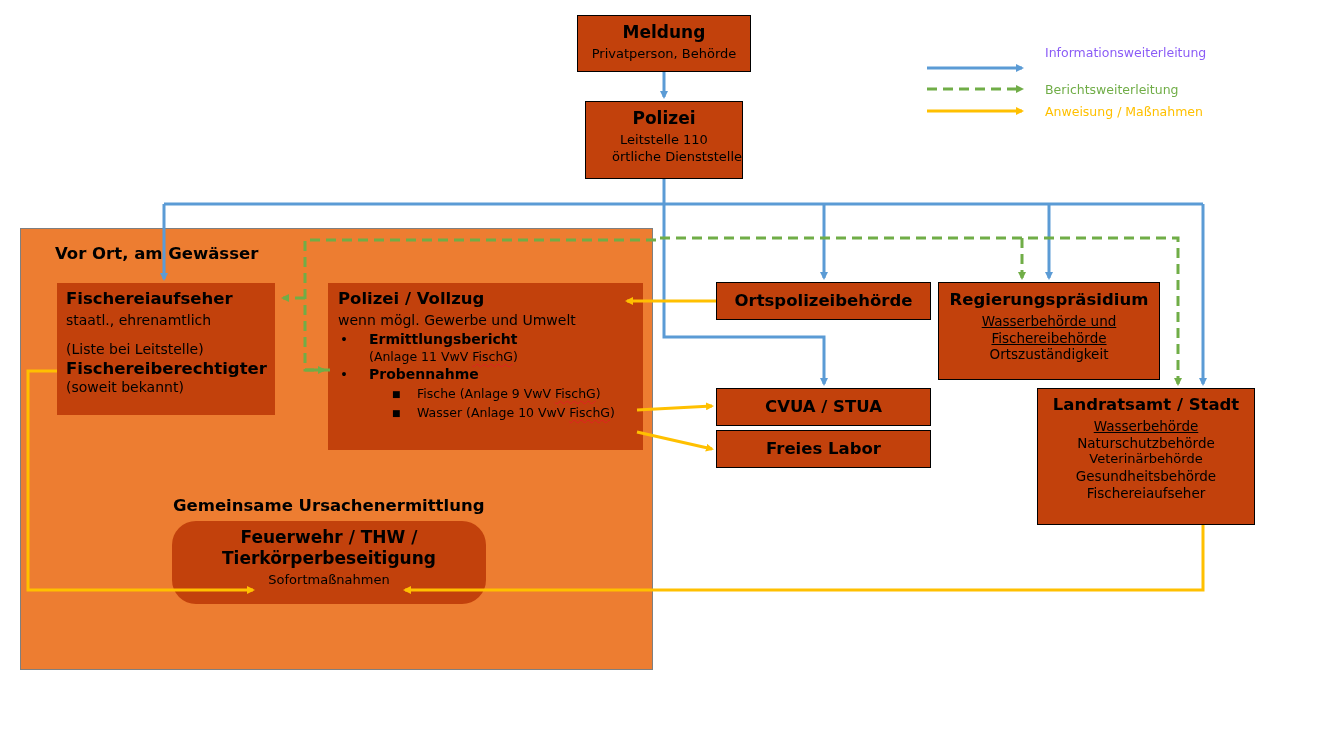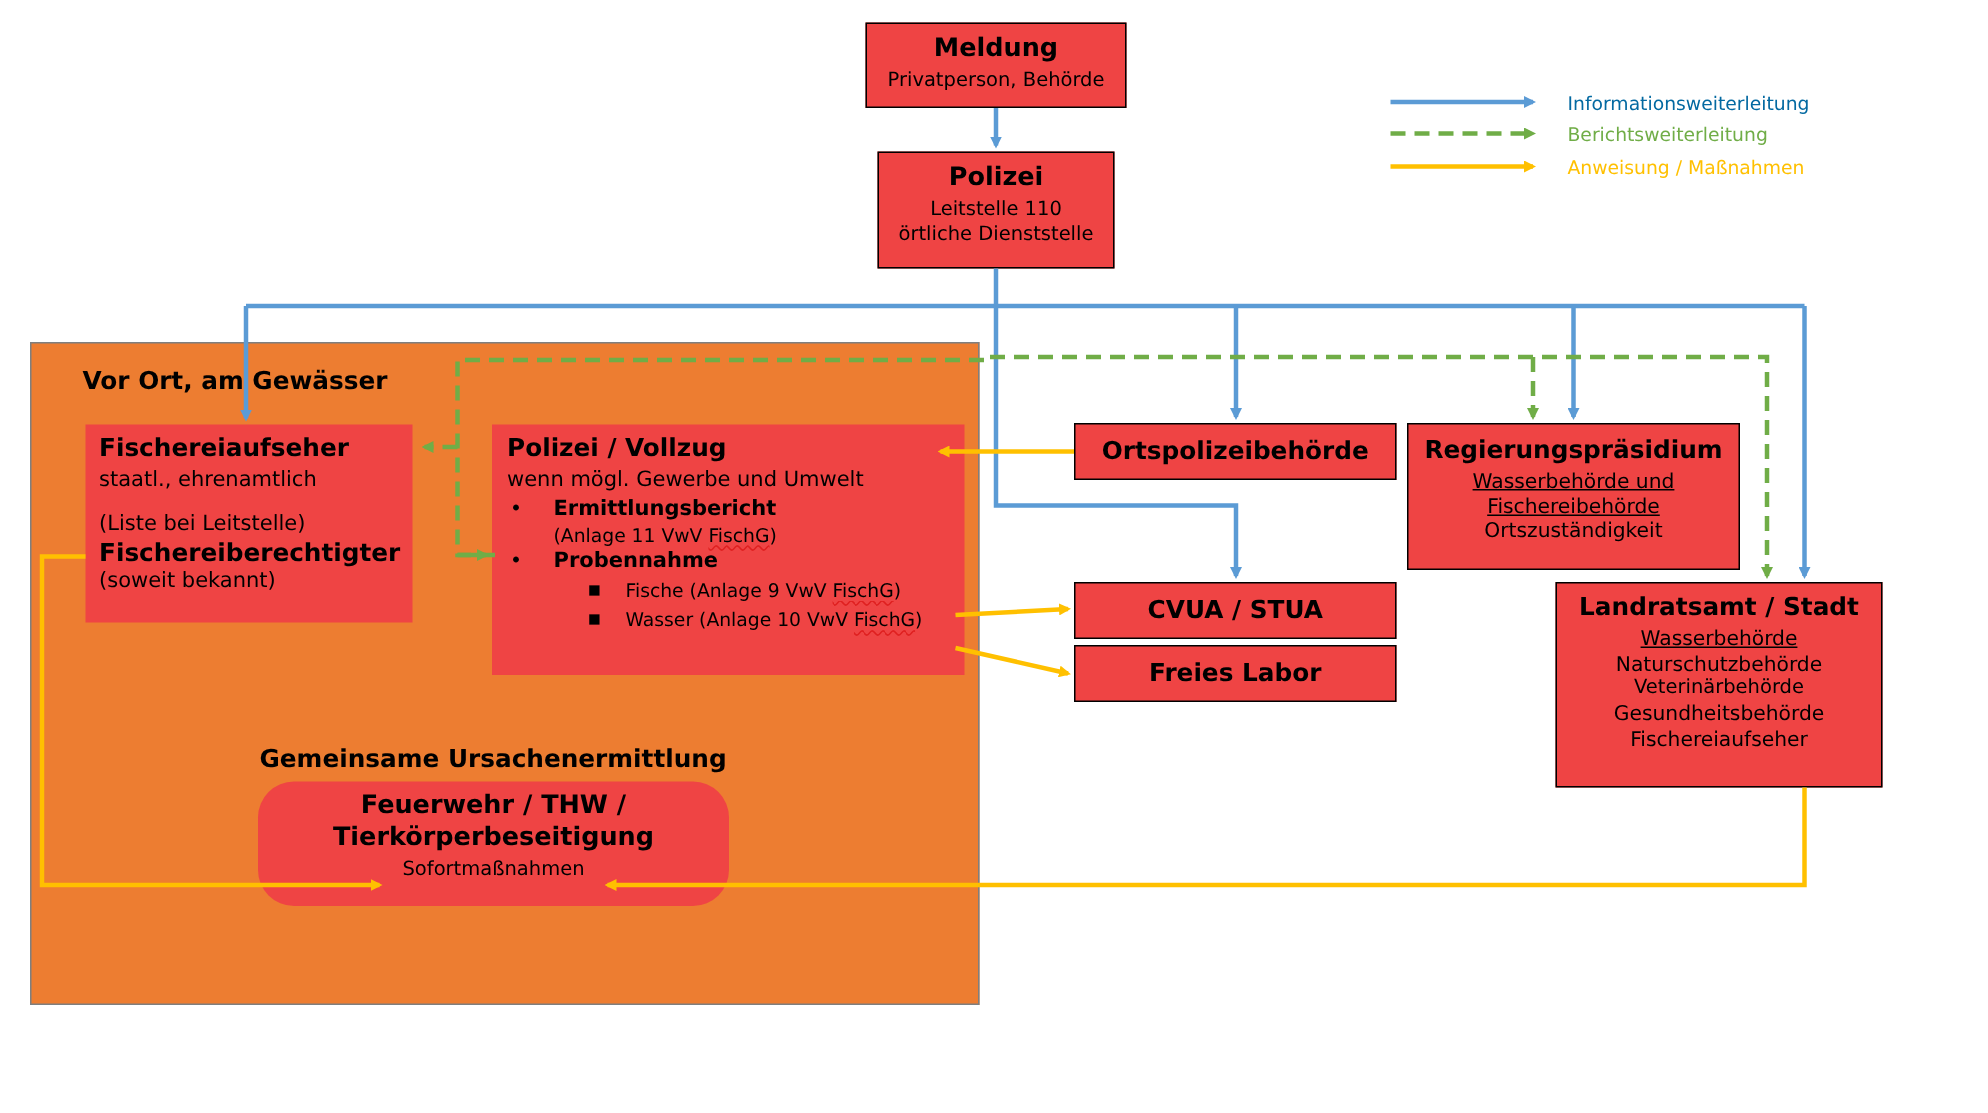--- a/index.html
+++ b/index.html
@@ -1,20 +1,20 @@
 <!DOCTYPE html>
 <html><head>
 <meta charset="utf-8">
 <style>
   html, body { margin:0; padding:0; background:#ffffff; }
   body { width:1325px; height:742px; position:relative; overflow:hidden;
          font-family:"DejaVu Sans", "Liberation Sans", sans-serif; color:#000; }
   .abs { position:absolute; }
   .orange { background:#ed7d31; border:1px solid #7f7f7f; box-sizing:border-box; }
-  .box { position:absolute; background:#ef4444; border:1px solid #000; box-sizing:border-box; text-align:center; }
+  .box { position:absolute; background:#c2410c; border:1px solid #000; box-sizing:border-box; text-align:center; }
   .nob { border:none; }
   .t { display:block; line-height:1.25; }
   .b { font-weight:bold; }
   .u { text-decoration:underline; }
   .wavy { text-decoration:underline wavy #e02020; text-decoration-thickness:1px; text-underline-offset:2px; }
   svg#arrows { position:absolute; left:0; top:0; }
   .legend-label { position:absolute; font-size:12.5px; }
 </style>
 </head>
 <body>
@@ -24,21 +24,21 @@
 <div class="abs b" style="left:173px;top:496px;font-size:16.5px;">Gemeinsame Ursachenermittlung</div>
 
 <div class="box" style="left:577px;top:15px;width:174px;height:57px;padding-top:6px;">
   <span class="t b" style="font-size:17px;">Meldung</span>
   <span class="t" style="font-size:13px;margin-top:3px;">Privatperson, Behörde</span>
 </div>
 
 <div class="box" style="left:585px;top:101px;width:158px;height:78px;padding-top:6px;">
   <span class="t b" style="font-size:17px;">Polizei</span>
   <span class="t" style="font-size:13px;margin-top:3px;">Leitstelle 110</span>
-  <span class="t" style="font-size:13px;">örtliche Dienststelle</span>
+  <span class="t" style="font-size:13px;text-align:right;">örtliche Dienststelle</span>
 </div>
 
 <div class="box nob" style="left:57px;top:283px;width:218px;height:132px;text-align:left;padding:6px 0 0 9px;">
   <span class="t b" style="font-size:16.5px;">Fischereiaufseher</span>
   <span class="t" style="font-size:14px;margin-top:2px;">staatl., ehrenamtlich</span>
   <span class="t" style="font-size:14px;margin-top:12px;">(Liste bei Leitstelle)</span>
   <span class="t b" style="font-size:16.5px;">Fischereiberechtigter</span>
   <span class="t" style="font-size:14px;">(soweit bekannt)</span>
 </div>
 
@@ -97,21 +97,21 @@
   <span class="t" style="font-size:13.5px;">Gesundheitsbehörde</span>
   <span class="t" style="font-size:13.5px;">Fischereiaufseher</span>
 </div>
 
 <div class="box nob" style="left:172px;top:521px;width:314px;height:83px;padding-top:6px;border-radius:24px;">
   <span class="t b" style="font-size:17px;">Feuerwehr / THW /</span>
   <span class="t b" style="font-size:17px;">Tierkörperbeseitigung</span>
   <span class="t" style="font-size:13px;margin-top:2px;">Sofortmaßnahmen</span>
 </div>
 
-<div class="legend-label" style="left:1045px;top:61px;color:#0369a1;">Informationsweiterleitung</div>
+<div class="legend-label" style="left:1045px;top:45px;color:#8b5cf6;">Informationsweiterleitung</div>
 <div class="legend-label" style="left:1045px;top:82px;color:#70ad47;">Berichtsweiterleitung</div>
 <div class="legend-label" style="left:1045px;top:104px;color:#ffc000;">Anweisung / Maßnahmen</div>
 
 <svg id="arrows" width="1325" height="742">
   <defs>
     <marker id="mBlue" markerWidth="8" markerHeight="8" refX="6" refY="4" orient="auto" markerUnits="userSpaceOnUse">
       <path d="M0,0 L8,4 L0,8 z" fill="#5b9bd5"></path>
     </marker>
     <marker id="mGreen" markerWidth="8" markerHeight="8" refX="6" refY="4" orient="auto" markerUnits="userSpaceOnUse">
       <path d="M0,0 L8,4 L0,8 z" fill="#70ad47"></path>

